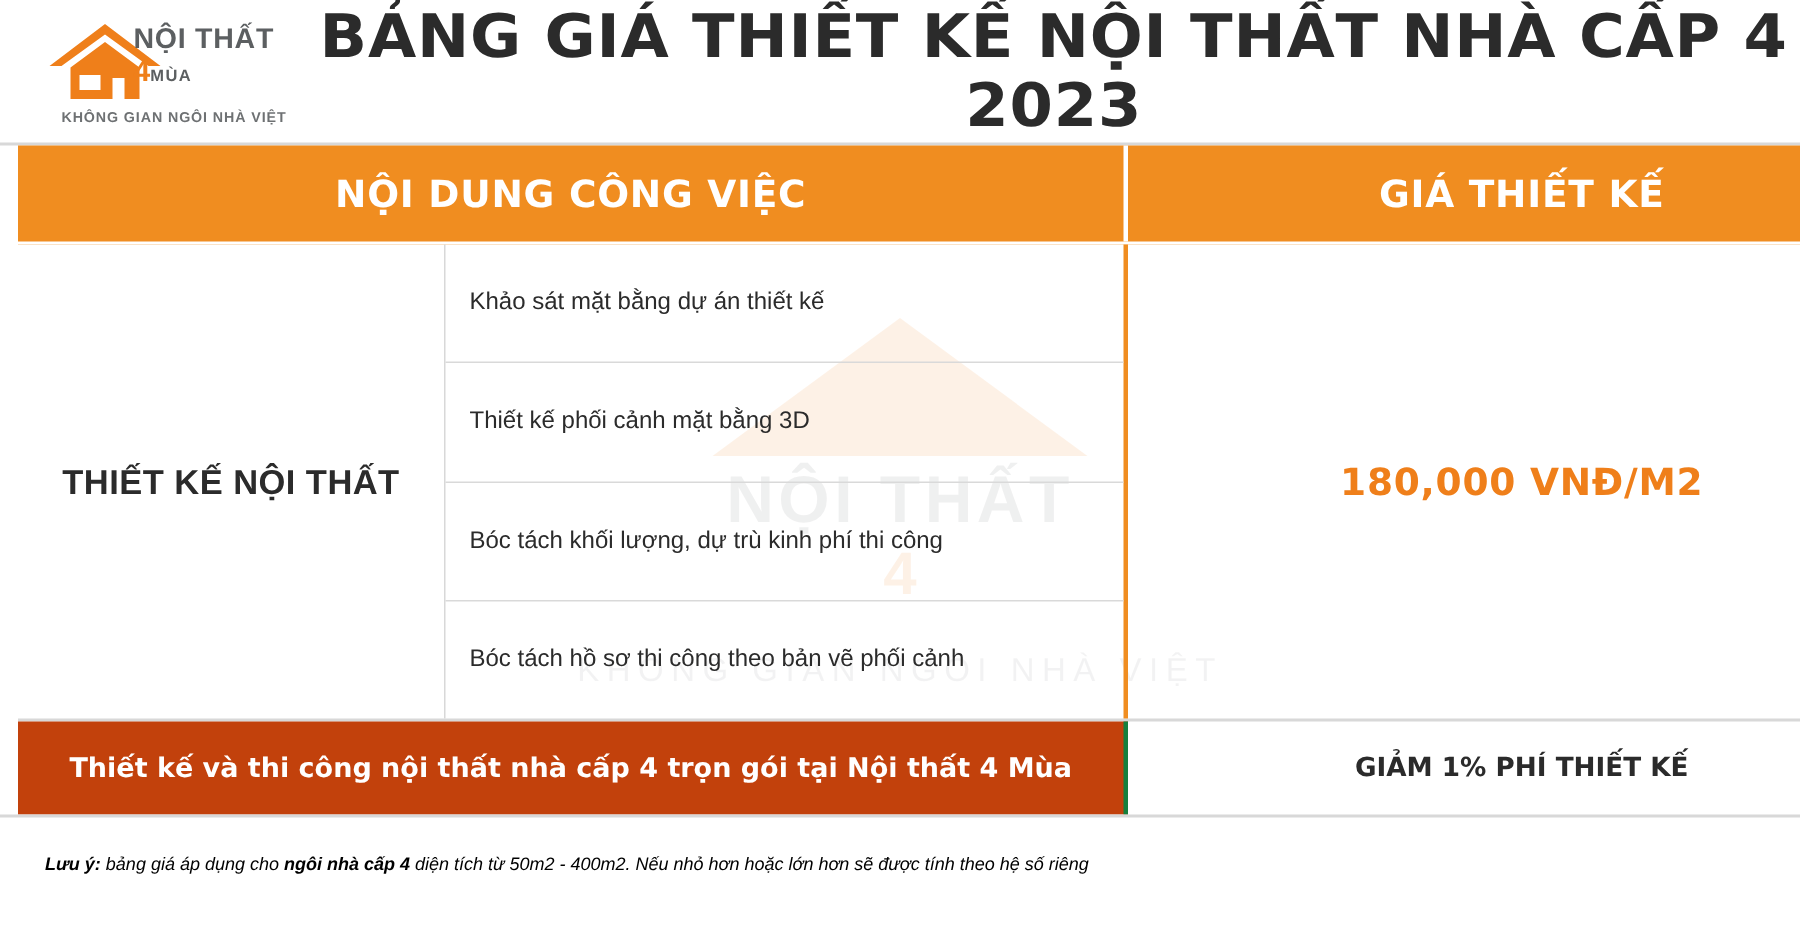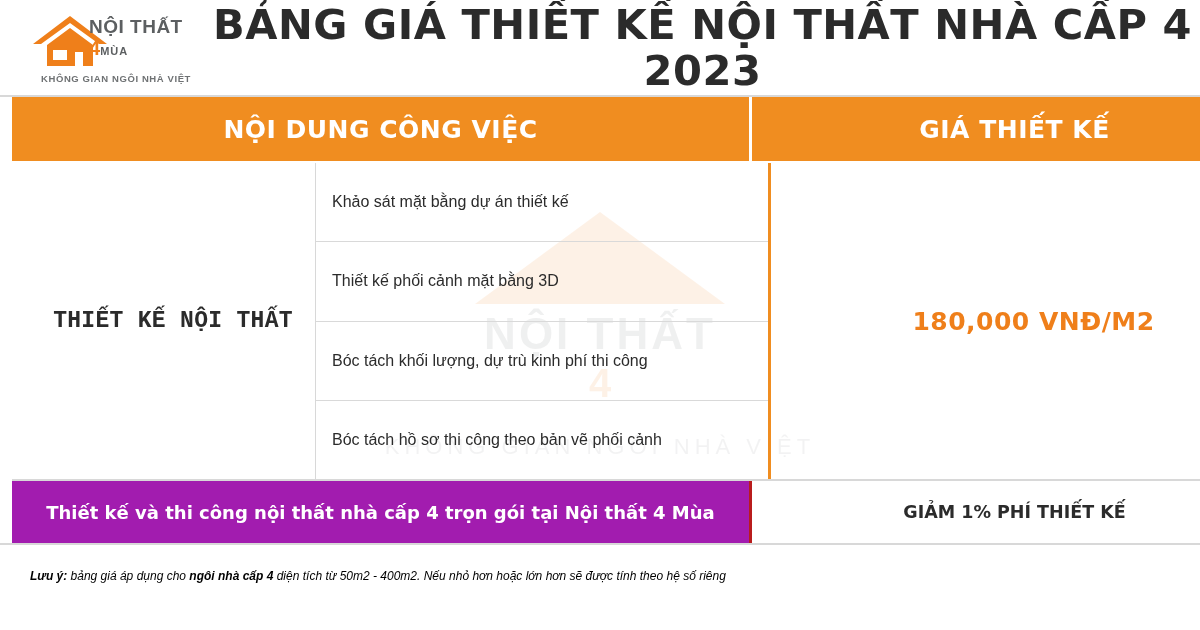--- a/index.html
+++ b/index.html
@@ -179,22 +179,21 @@
     width: 285px;
     flex: none;
     display: flex;
     align-items: center;
     justify-content: center;
     font-size: 23px;
     font-weight: bold;
     color: #2b2b2b;
     letter-spacing: .3px;
     border-right: 1px solid #d8d8d8;
-    font-family: Liberation Mono, monospace;
-    margin-left: 19px;
+    font-family: Liberation Sans, sans-serif;
   }
   .items-cell {
     width: 455px;
     flex: none;
     display: flex;
     flex-direction: column;
     border-right: 3px solid #f08d20;
   }
   .item {
     flex: 1;
@@ -213,28 +212,28 @@
     justify-content: center;
     font-size: 25px;
     font-weight: bold;
     color: #ef7f1a;
     letter-spacing: .5px;
     font-family: "DejaVu Sans", sans-serif;
   }
 
   .promo-row { height: 62px; }
   .promo-left {
-    background: #a21caf;
+    background: #c2410c;
     display: flex;
     align-items: center;
     justify-content: center;
     color: #ffffff;
     font-size: 18px;
     font-weight: bold;
-    border-right: 3px solid #b91c1c;
+    border-right: 3px solid #15803d;
     font-family: "DejaVu Sans", sans-serif;
   }
   .promo-right {
     display: flex;
     align-items: center;
     justify-content: center;
     font-size: 17.5px;
     font-weight: bold;
     color: #2b2b2b;
     font-family: "DejaVu Sans", sans-serif;

